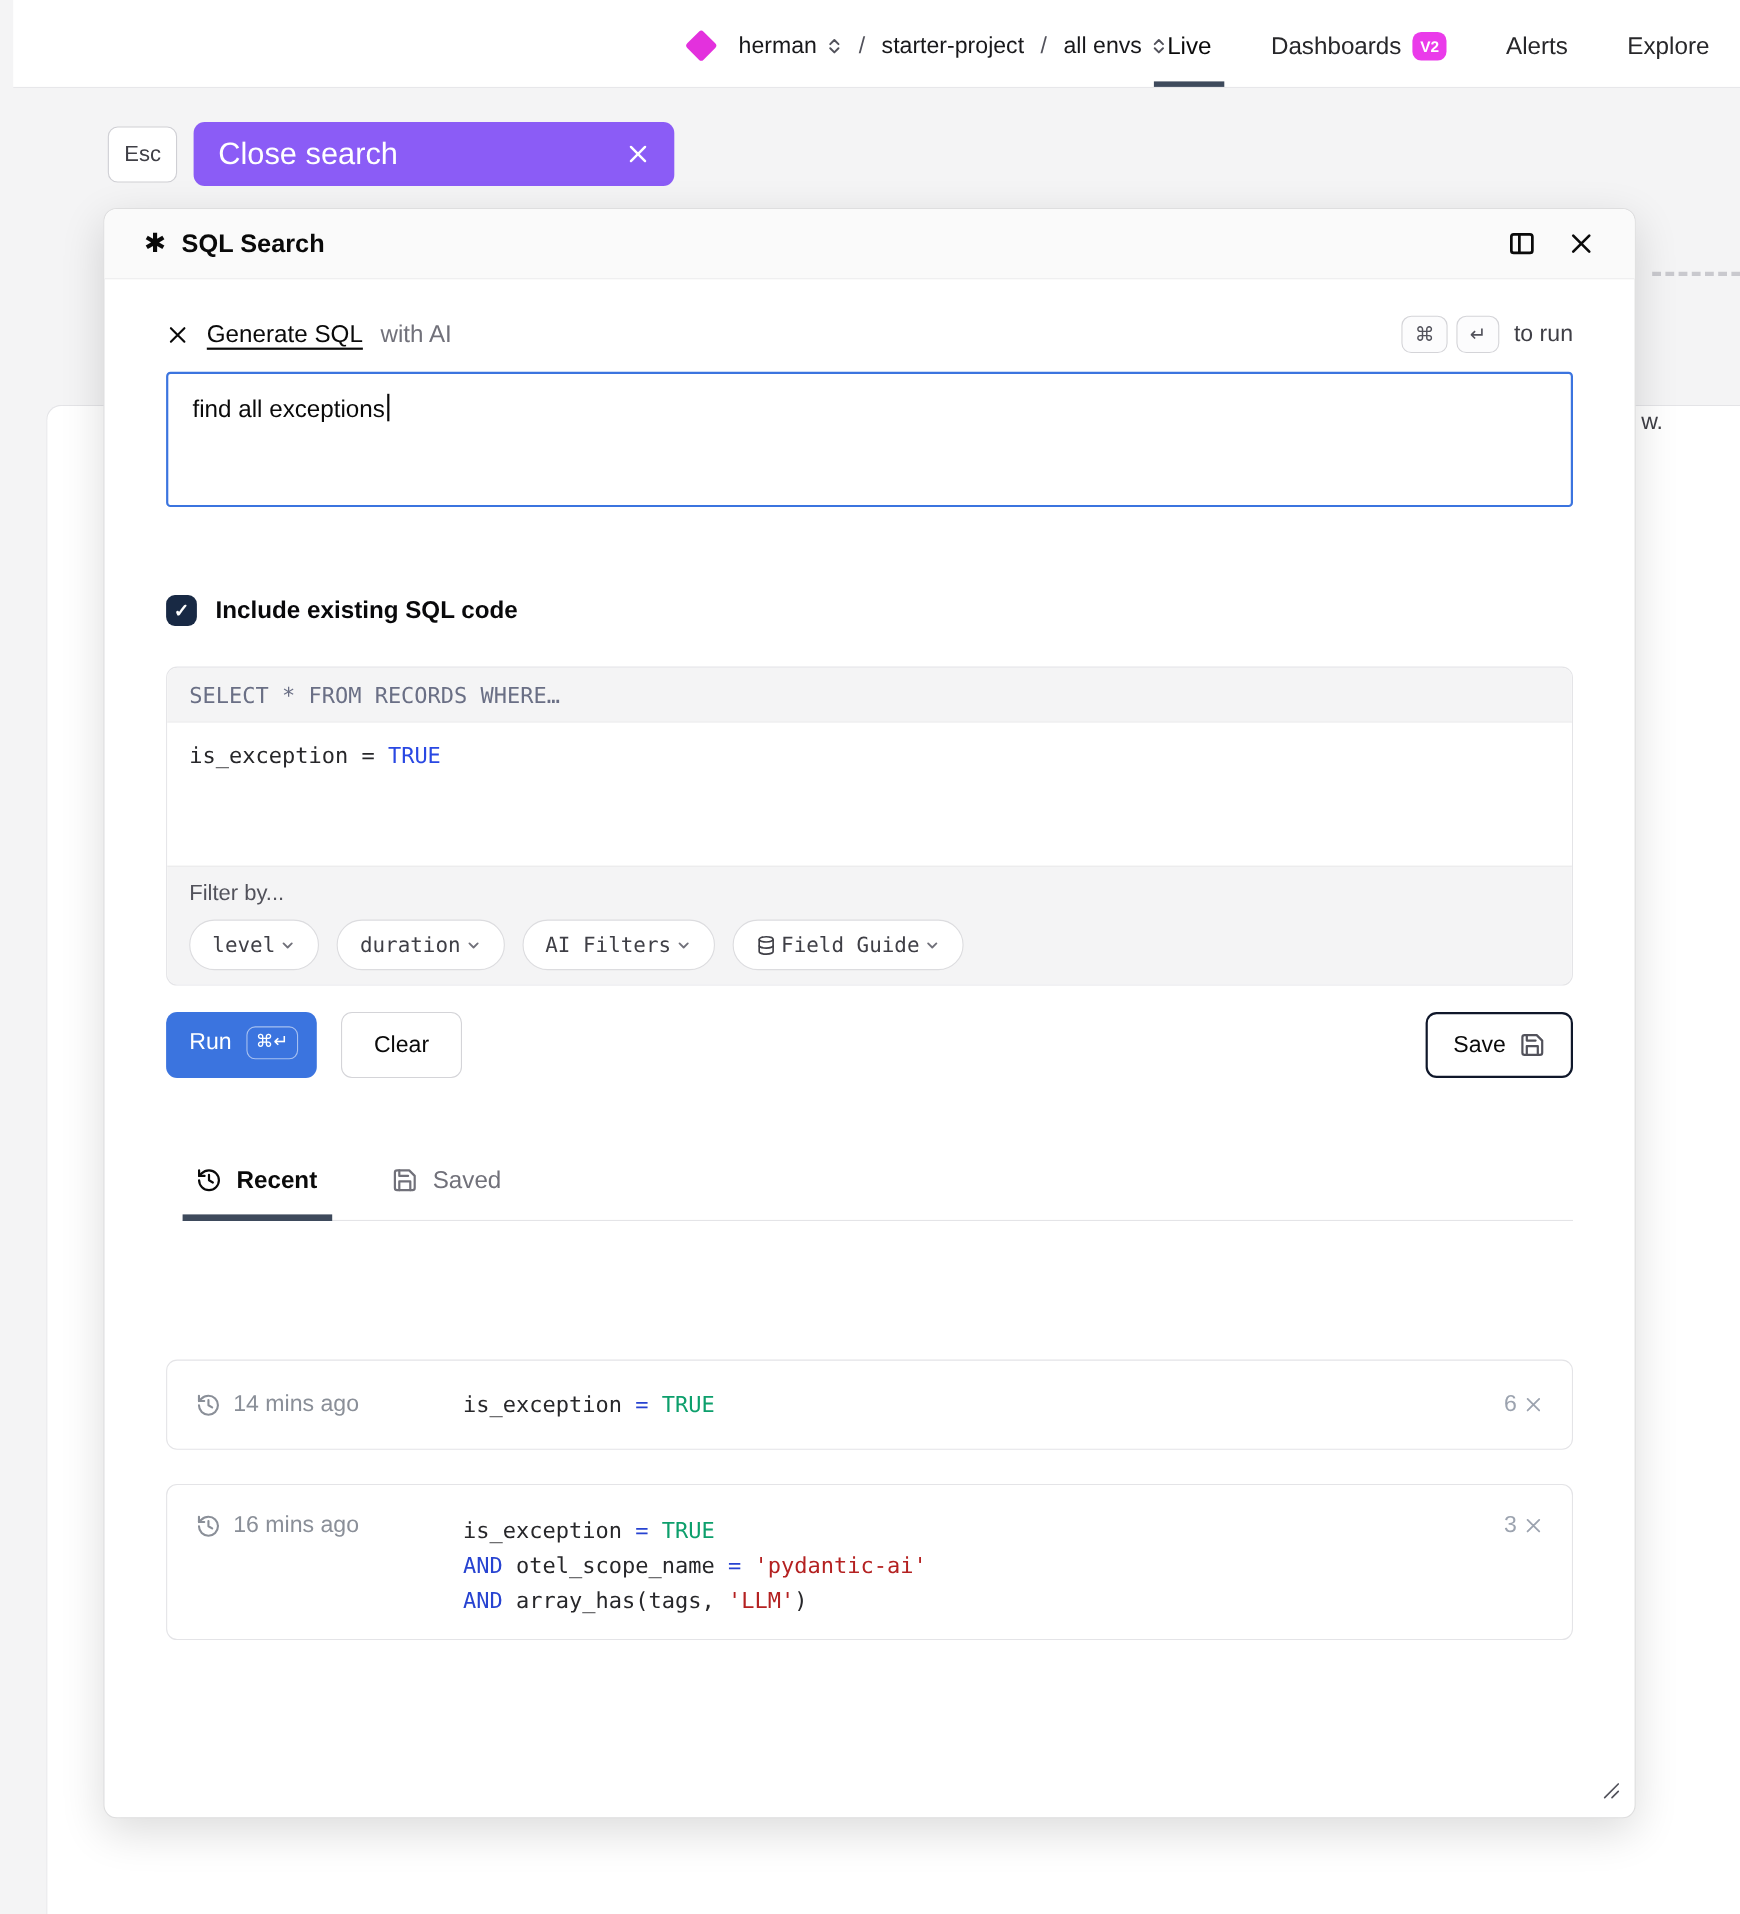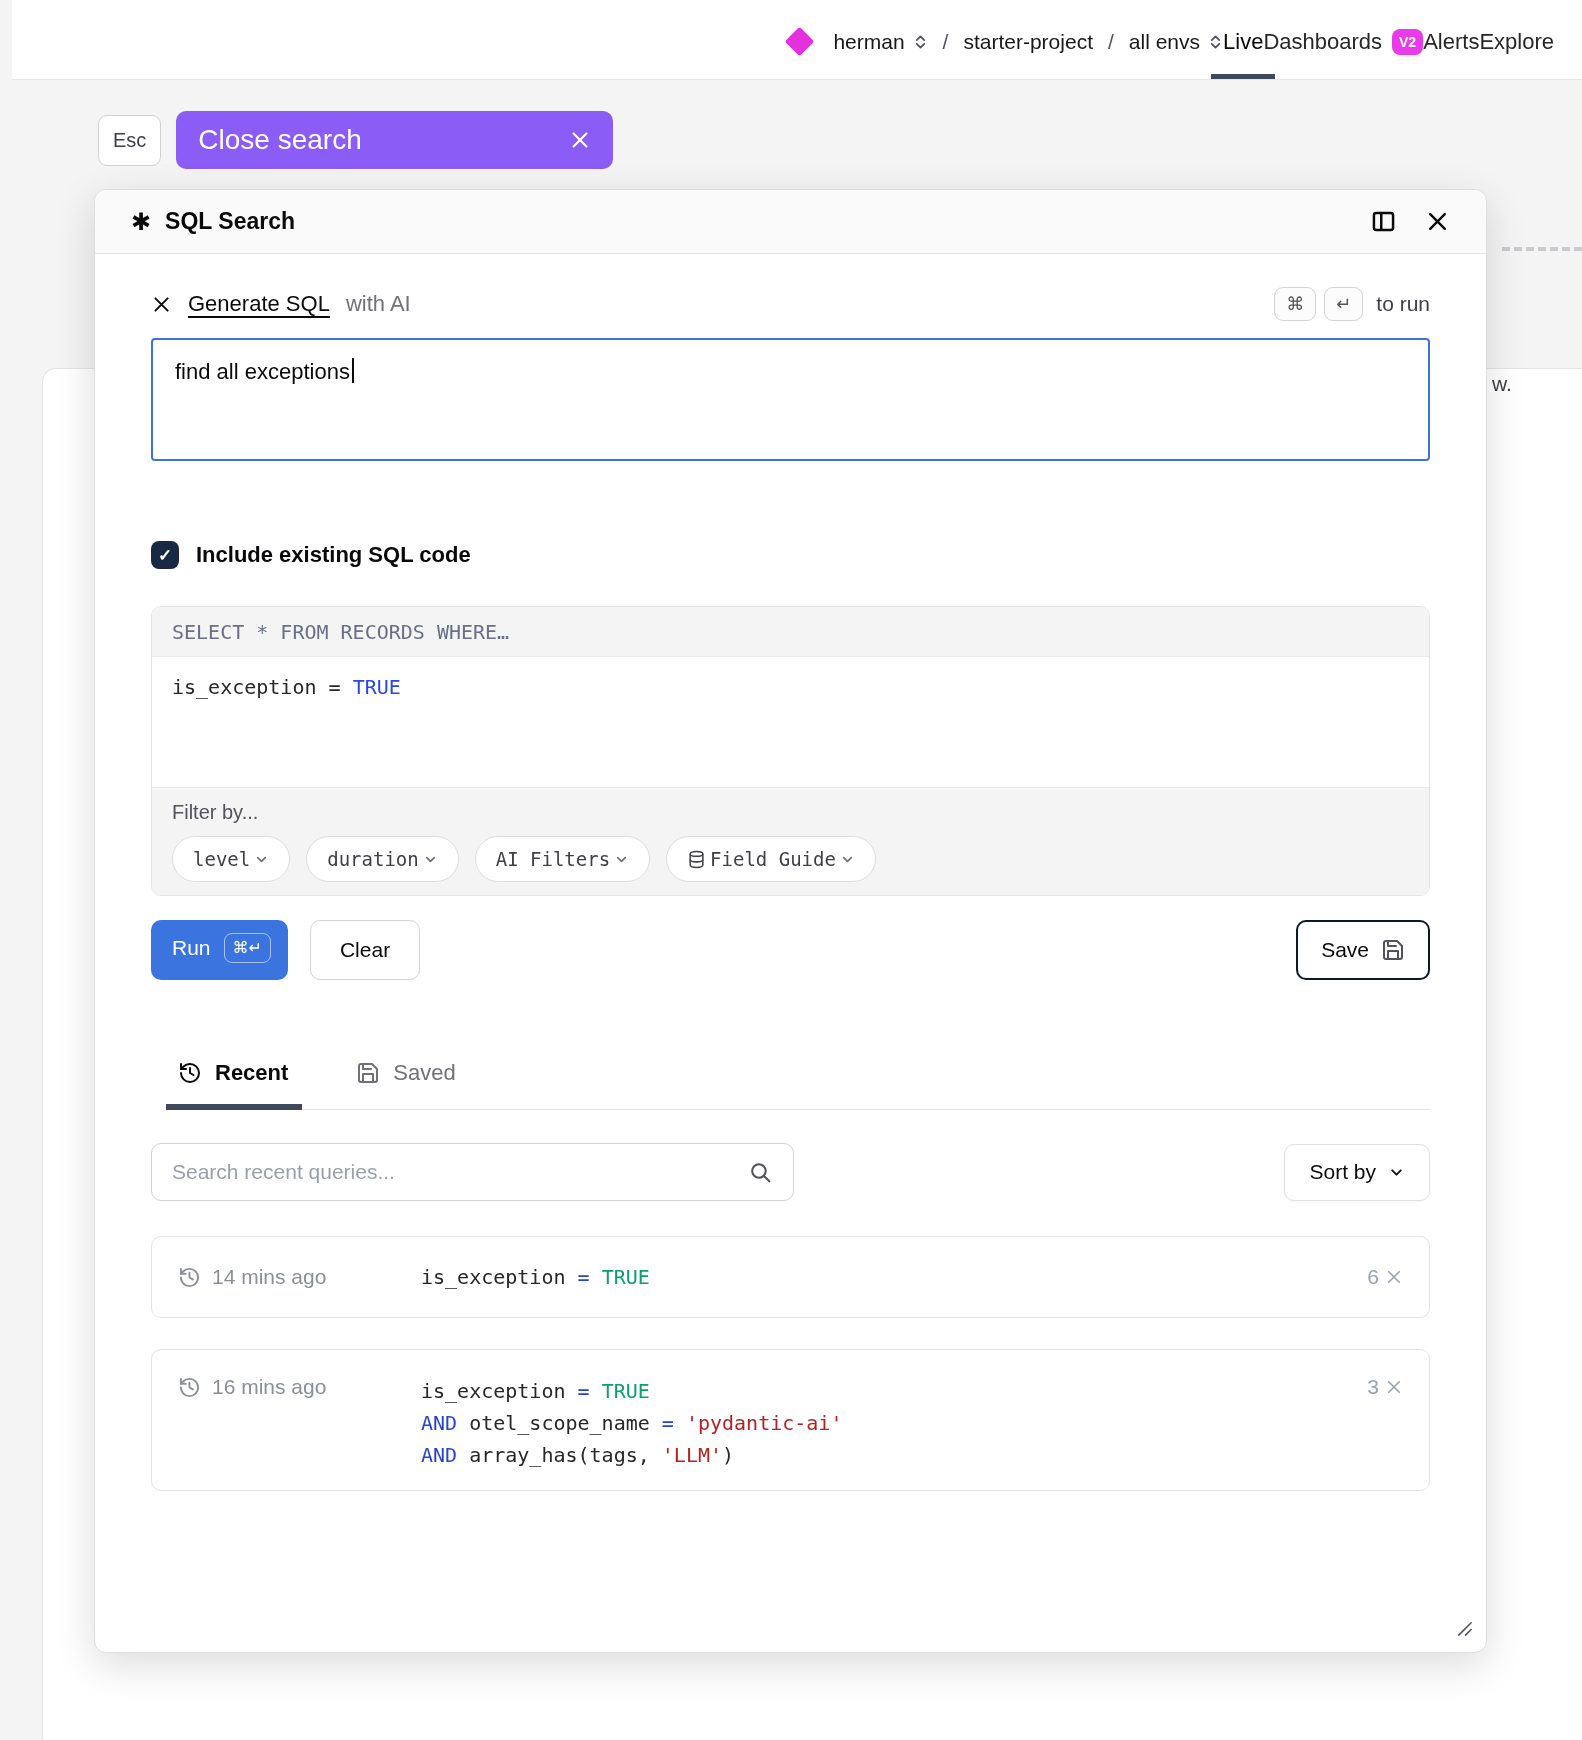--- a/index.html
+++ b/index.html
@@ -7,21 +7,21 @@
   body { font-family:"Liberation Sans", sans-serif; background:#f4f4f5; color:#18181b; position:relative; overflow:hidden; }
   .mono { font-family:"DejaVu Sans Mono","Liberation Mono",monospace; }
 
   
   .topnav { position:absolute; left:12px; top:0; width:1582px; height:80px; background:#fff; border-bottom:1px solid #e7e7ea; display:flex; align-items:center; justify-content:flex-end; padding:4px 40px 0 30px; z-index:1; }
   .crumbs { display:flex; align-items:center; gap:15px; font-size:21px; color:#18181b; }
   .logo-diamond { width:21px; height:21px; background:#e331dd; transform:rotate(45deg) ; border-radius:3px; margin:0 8px 0 4px; }
   .crumb { display:flex; align-items:center; gap:8px; cursor:pointer; }
   .crumb-sep { color:#52525b; font-weight:300; }
   .updown svg { display:block; }
-  .nav-right { display:flex; align-items:center; height:100%; }
+  .nav-right { display:flex; align-items:center; gap:54px; height:100%; }
   .nav-item { position:relative; display:flex; align-items:center; gap:10px; height:100%; font-size:22px; color:#27272a; cursor:pointer; }
   .nav-item.active { color:#0a0a0a; font-weight:500; }
   .nav-item.active::after { content:""; position:absolute; left:-12px; right:-12px; bottom:0; height:5px; background:#3e4a5c; }
   .v2-badge { background:#ea3bea; color:#fff; font-size:14px; font-weight:600; border-radius:8px; padding:6px 7px; line-height:1; }
 
   .under-panel { position:absolute; left:42px; top:368px; right:0; bottom:0; background:#fff; border:1px solid #e4e4e7; border-right:none; border-bottom:none; border-radius:14px 0 0 0; z-index:1; }
   .bg-dash { position:absolute; left:1502px; top:247px; width:80px; border-top:4px dashed #c9c9ce; z-index:2; }
   .bg-cut-text { position:absolute; left:1492px; top:372px; font-size:21px; color:#3f3f46; z-index:2; }
 
   
@@ -272,35 +272,20 @@
       <div class="tab">
         <svg width="24" height="24" viewBox="0 0 24 24" fill="none" stroke="#71717a" stroke-width="2" stroke-linecap="round" stroke-linejoin="round">
             <path d="M19 21H5a2 2 0 0 1-2-2V5a2 2 0 0 1 2-2h11l5 5v11a2 2 0 0 1-2 2z"></path>
             <polyline points="17 21 17 13 7 13 7 21"></polyline>
             <polyline points="7 3 7 8 15 8"></polyline>
           </svg>
         <span>Saved</span>
       </div>
     </div>
 
-    <div class="recent-toolbar">
-      <div class="recent-search">
-        <input type="text" placeholder="Search recent queries..." style="">
-        <svg width="25" height="25" viewBox="0 0 24 24" fill="none" stroke="#52525b" stroke-width="2" stroke-linecap="round">
-            <circle cx="10.5" cy="10.5" r="6.5"></circle>
-            <line x1="15.5" y1="15.5" x2="20.5" y2="20.5"></line>
-          </svg>
-      </div>
-      <button class="sort-btn">
-        <span>Sort by</span>
-        <svg width="17" height="17" viewBox="0 0 16 16" fill="none" stroke="#18181b" stroke-width="1.9" stroke-linecap="round" stroke-linejoin="round">
-            <polyline points="4 6 8 10 12 6"></polyline>
-          </svg>
-      </button>
-    </div>
 
     <div class="query-row row-1">
       <span class="row-time">
         <svg width="23" height="23" viewBox="0 0 24 24" fill="none" stroke="#8a8f98" stroke-width="2" stroke-linecap="round" stroke-linejoin="round">
             <path d="M3 12a9 9 0 1 0 9-9 9.75 9.75 0 0 0-6.74 2.74L3 8"></path>
             <path d="M3 3v5h5"></path>
             <path d="M12 7v5l3.5 2"></path>
           </svg>
         <span>14 mins ago</span>
       </span>

